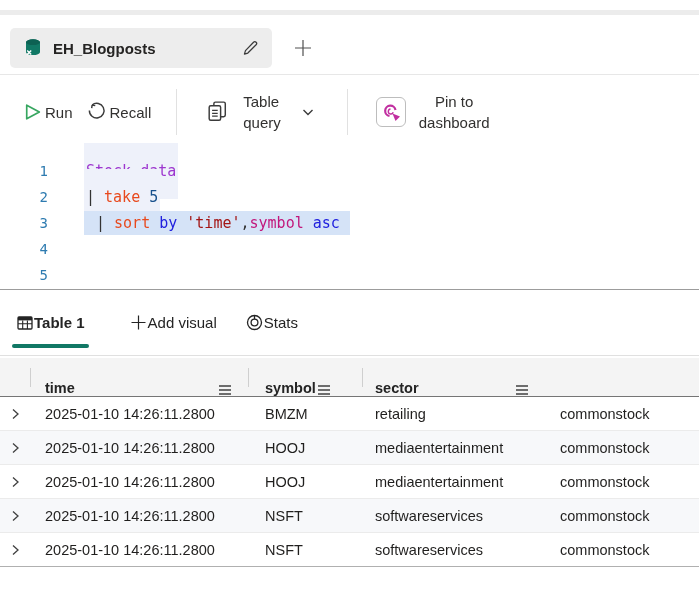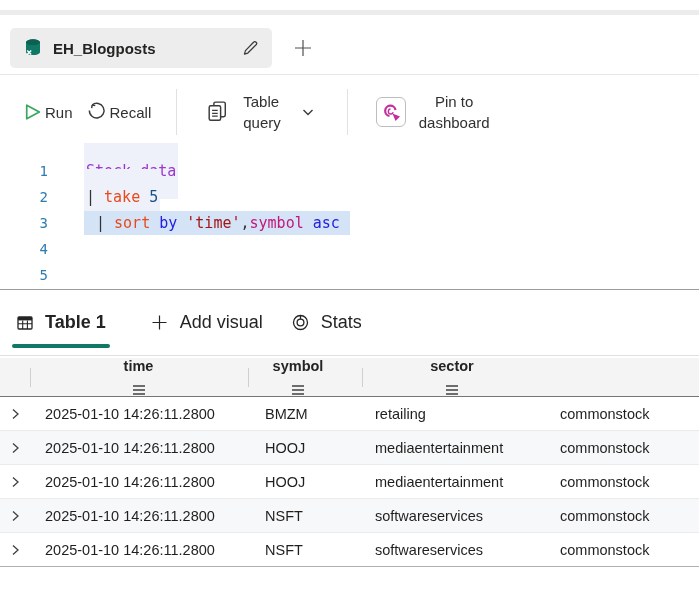--- a/index.html
+++ b/index.html
@@ -39,34 +39,34 @@
   .hl-sel { background:#d5e3f7; padding:3px 10px 3px 12px; }
   .tok-table{color:#9d36cf} .tok-op{color:#e8491d} .tok-kw{color:#2121de}
   .tok-str{color:#a31515} .tok-col{color:#c2187c} .tok-num{color:#17508c}
   .tok-punc{color:#333}
 
   .editor-divider { top:289px; left:0; width:699px; height:1px; background:#9c9c9c; }
 
   
   .result-tabs { top:290px; left:0; width:699px; height:66px; border-bottom:1px solid #e0e0e0;
                  display:flex; align-items:center; padding-left:16px; }
-  .rtab { position:relative; height:100%; display:flex; align-items:center; gap:11px;
-          cursor:pointer; font-size:18px; color:#242424; }
+  .rtab { position:relative; height:100%; display:flex; align-items:center; gap:0;
+          cursor:pointer; font-size:15px; color:#242424; }
   .rtab.active .tlbl { font-weight:700; }
   .rtab.active::after { content:""; position:absolute; left:-4px; right:-4px; bottom:7px;
           height:4px; border-radius:2px; background:#117865; }
   .rtab + .rtab { margin-left:44px; }
   .rtab.stats { margin-left:28px; }
 
   
   .grid { top:358px; left:0; width:699px; }
   .gr { display:grid; grid-template-columns:30px 218px 114px 183px 1fr; }
   .thead { height:39px; background:#f4f4f4; border-bottom:1px solid #757575; }
-  .th { position:relative; display:flex; align-items:center; justify-content:space-between;
-        padding:0 16px 0 15px; font-size:14.5px; font-weight:700; color:#242424; cursor:pointer;flex-direction:column; }
+  .th { position:relative; display:flex; align-items:flex-end; justify-content:space-between;
+        padding:0 16px 0 15px; font-size:14.5px; font-weight:700; color:#242424; cursor:pointer; }
   .th::before { content:""; position:absolute; left:0; top:10px; height:19px; width:1px; background:#cfcfcf; }
   .th.c-symbol { padding-left:17px; padding-right:31px; }
   .th.c-sector { padding-left:13px; }
   .th.c-sectype { padding-left:15px; padding-right:18px; }
   .trow { height:34px; border-bottom:1px solid #ebebeb; background:#fff; cursor:default; }
   .trow.alt { background:#f7f8fa; }
   .trow.last { border-bottom:1px solid #b0b0b0; }
   .td { display:flex; align-items:center; font-size:14.5px; color:#201f1e; white-space:nowrap; overflow:hidden; }
   .td.c-time { padding-left:15px; } .td.c-symbol { padding-left:17px; }
   .td.c-sector { padding-left:13px; } .td.c-sectype { padding-left:15px; }

